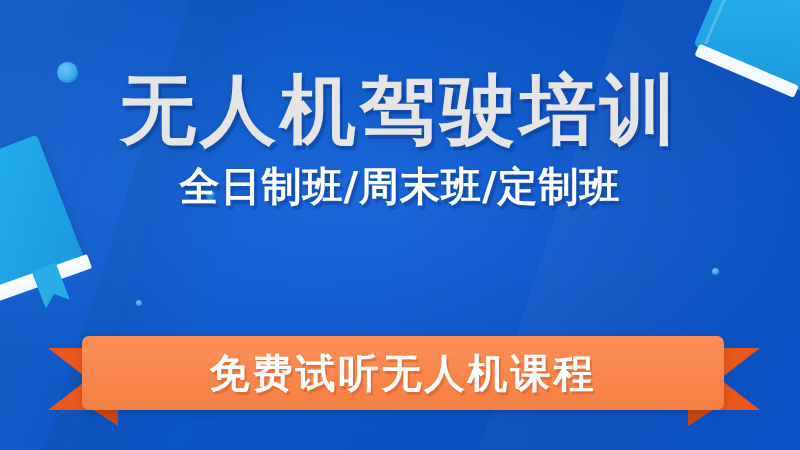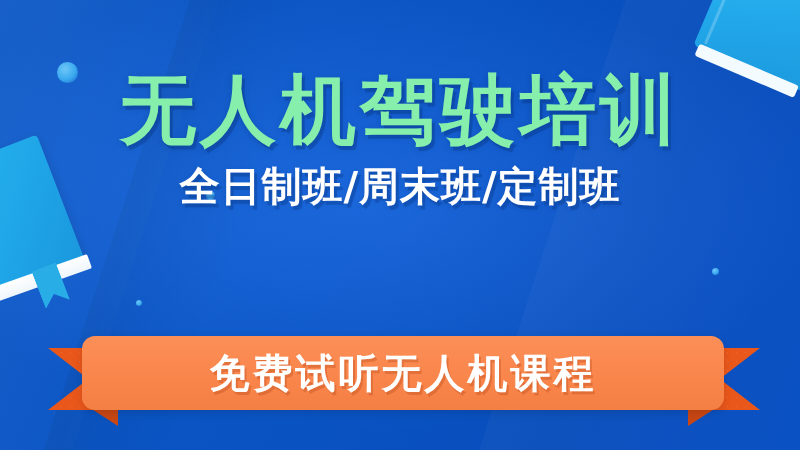--- a/index.html
+++ b/index.html
@@ -133,21 +133,21 @@
     position: absolute;
     left: 0;
     right: 0;
     top: 72px;
     text-align: center;
   }
   .title-main {
     font-size: 76px;
     line-height: 1.0;
     font-weight: 700;
-    color: #86efac;
+    color: #e5e5e5;
     letter-spacing: 4px;
     text-shadow: 3px 4px 0 rgba(5,48,120,0.30), 0 2px 6px rgba(3,40,105,0.25);
     white-space: nowrap;
   }
   .title-sub {
     margin-top: 18px;
     font-size: 40px;
     line-height: 1.0;
     font-weight: 700;
     color: #ffffff;
@@ -200,21 +200,21 @@
   .ribbon-fold.right {
     right: 78px;
     clip-path: polygon(0 0, 100% 0, 0 100%);
   }
   .ribbon-panel {
     position: absolute;
     left: 82px;
     right: 76px;
     top: 6px;
     height: 74px;
-    border-radius: 13px;
+    border-radius: 7px;
     background: linear-gradient(180deg, #fb8f57 0%, #f9854b 60%, #f47f43 100%);
     box-shadow: 0 3px 9px rgba(0,0,0,0.12);
     display: flex;
     align-items: center;
     justify-content: center;
   }
   .ribbon-text {
     font-size: 40px;
     font-weight: 700;
     color: #ffffff;

